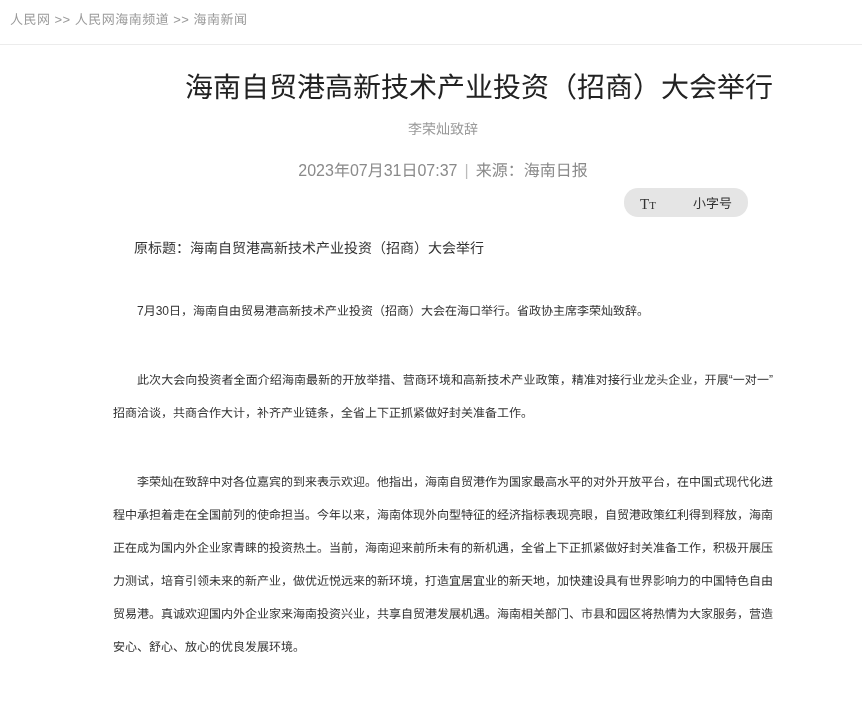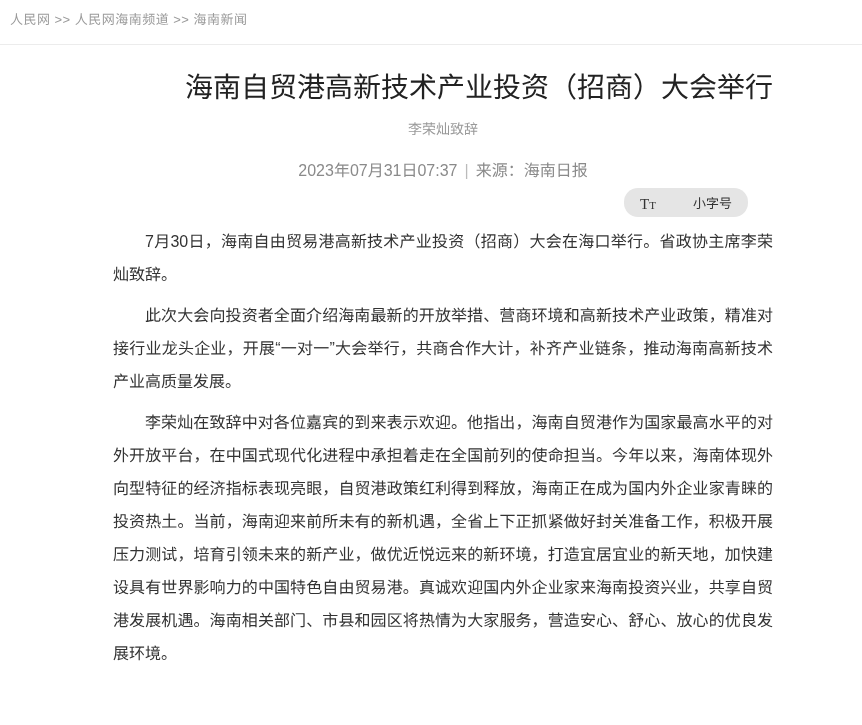--- a/index.html
+++ b/index.html
@@ -88,26 +88,26 @@
   .original-title {
     margin-top: 21px;
     font-size: 14px;
     color: #333333;
     text-indent: 1.5em;
     line-height: 1.5;
   }
 
   .article-body { margin-top: 4px; }
   .article-body p {
-    font-size: 16px;
+    font-size: 12px;
     line-height: 33px;
     color: #333333;
     text-indent: 2em;
     text-align: justify;
-    margin-top: 8px;
+    margin-top: 36px;
   }
 </style>
 </head>
 <body>
 
 <div class="breadcrumb-bar">
   <a href="#">人民网</a><span class="crumb-sep">&gt;&gt;</span><a href="#">人民网海南频道</a><span class="crumb-sep">&gt;&gt;</span><a href="#">海南新闻</a>
 </div>
 
 <div class="article">
@@ -120,21 +120,22 @@
     <span>2023年07月31日07:37</span><span class="meta-sep">|</span><span>来源：</span><a href="#">海南日报</a>
   </div>
 
   <div class="toolbar-row">
     <button class="font-size-pill">
       <span class="tt-icon"><span class="t-big">T</span><span class="t-small">T</span></span>
       <span>小字号</span>
     </button>
   </div>
 
+  <div class="original-title">原标题：海南自贸港高新技术产业投资（招商）大会举行</div>
 
   <div class="article-body">
     <p>7月30日，海南自由贸易港高新技术产业投资（招商）大会在海口举行。省政协主席李荣灿致辞。</p>
-    <p>此次大会向投资者全面介绍海南最新的开放举措、营商环境和高新技术产业政策，精准对接行业龙头企业，开展“一对一”大会举行，共商合作大计，补齐产业链条，推动海南高新技术产业高质量发展。</p>
+    <p>此次大会向投资者全面介绍海南最新的开放举措、营商环境和高新技术产业政策，精准对接行业龙头企业，开展“一对一”招商洽谈，共商合作大计，补齐产业链条，全省上下正抓紧做好封关准备工作。</p>
     <p>李荣灿在致辞中对各位嘉宾的到来表示欢迎。他指出，海南自贸港作为国家最高水平的对外开放平台，在中国式现代化进程中承担着走在全国前列的使命担当。今年以来，海南体现外向型特征的经济指标表现亮眼，自贸港政策红利得到释放，海南正在成为国内外企业家青睐的投资热土。当前，海南迎来前所未有的新机遇，全省上下正抓紧做好封关准备工作，积极开展压力测试，培育引领未来的新产业，做优近悦远来的新环境，打造宜居宜业的新天地，加快建设具有世界影响力的中国特色自由贸易港。真诚欢迎国内外企业家来海南投资兴业，共享自贸港发展机遇。海南相关部门、市县和园区将热情为大家服务，营造安心、舒心、放心的优良发展环境。</p>
 
   </div>
 
 </div>
 
 </body></html>

